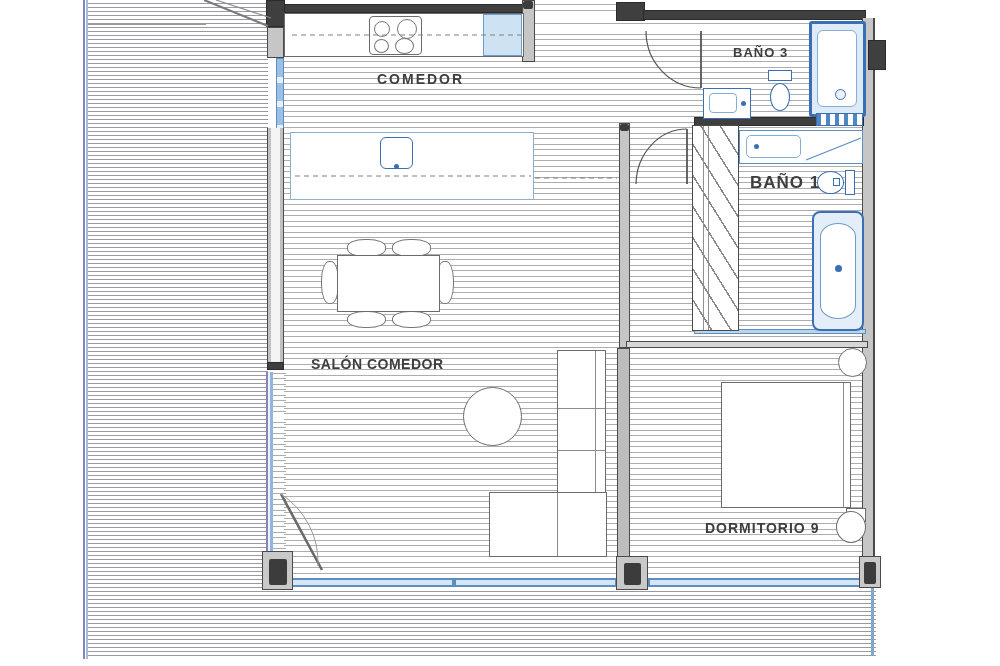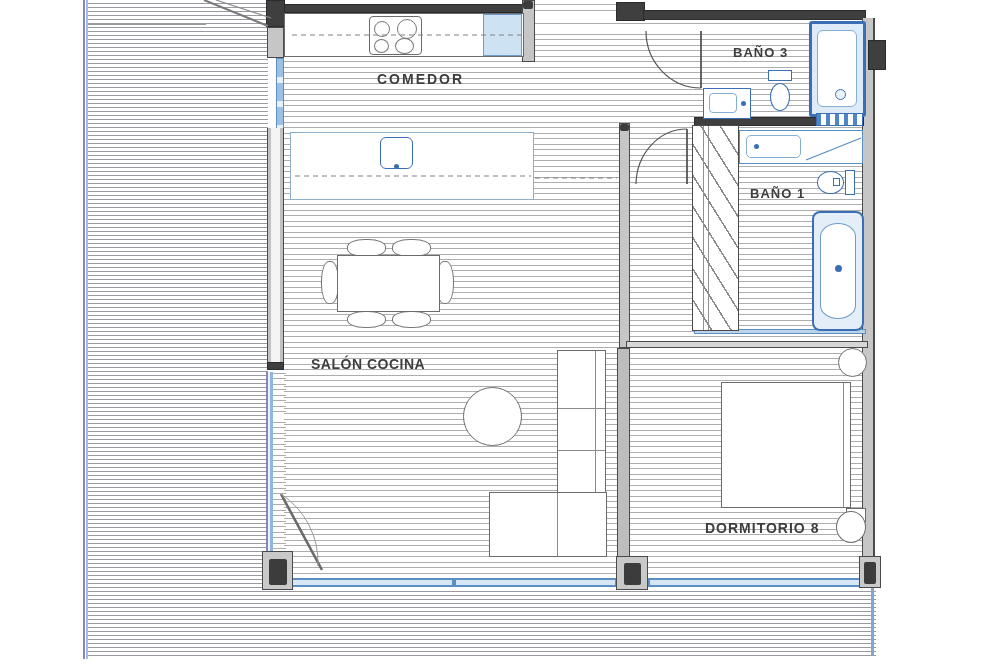--- a/index.html
+++ b/index.html
@@ -153,24 +153,24 @@
     <div class="abs furn-blue" style="left:0; top:2px; width:27px; height:23px; border-radius:50%;"></div>
     <div class="abs furn-blue" style="left:28px; top:1px; width:10px; height:25px;"></div>
     <div class="abs" style="left:16px; top:9px; width:7px; height:8px; background:#fff; border:1px solid #3a6fb5;"></div>
   </div>
   <div class="abs" style="left:812px; top:211px; width:52px; height:120px; border:2.5px solid #3a6fb5; background:#e4eef9; border-radius:8px;">
     <div class="abs" style="left:6px; top:10px; width:36px; height:96px; background:#fff; border:1.5px solid #6f9cc9; border-radius:50% / 14%;"></div>
     <div class="abs" style="left:21px; top:52px; width:7px; height:7px; background:#3a6fb5; border-radius:50%;"></div>
   </div>
 
   <div class="room-label" style="left:377px; top:71px; font-size:14px; letter-spacing:2px;">COMEDOR</div>
-  <div class="room-label" style="left:311px; top:356px; font-size:14px; letter-spacing:0.5px;">SALÓN COCINA</div>
+  <div class="room-label" style="left:311px; top:356px; font-size:14px; letter-spacing:0.5px;">SALÓN COMEDOR</div>
   <div class="room-label" style="left:733px; top:45px; font-size:13px; letter-spacing:1px;">BAÑO 3</div>
-  <div class="room-label" style="left:750px; top:186px; font-size:13px; letter-spacing:1px;">BAÑO 1</div>
-  <div class="room-label" style="left:705px; top:520px; font-size:14px; letter-spacing:1px;">DORMITORIO 8</div>
+  <div class="room-label" style="left:750px; top:173px; font-size:17px; letter-spacing:1px;">BAÑO 1</div>
+  <div class="room-label" style="left:705px; top:520px; font-size:14px; letter-spacing:1px;">DORMITORIO 9</div>
 
   <svg class="overlay" width="1000" height="666" viewBox="0 0 1000 666">
 
     <line x1="204" y1="0" x2="268" y2="26" stroke="#7a7a7a" stroke-width="2"></line>
     <line x1="216" y1="0" x2="271" y2="18" stroke="#8a8a8a" stroke-width="1.2"></line>
 
     <path d="M 646 31 A 55 57 0 0 0 701 88" fill="none" stroke="#555" stroke-width="1.2"></path>
     <line x1="701" y1="31" x2="701" y2="88" stroke="#555" stroke-width="1.8"></line>
 
     <path d="M 636 184 A 51 56 0 0 1 687 129" fill="none" stroke="#555" stroke-width="1.2"></path>

